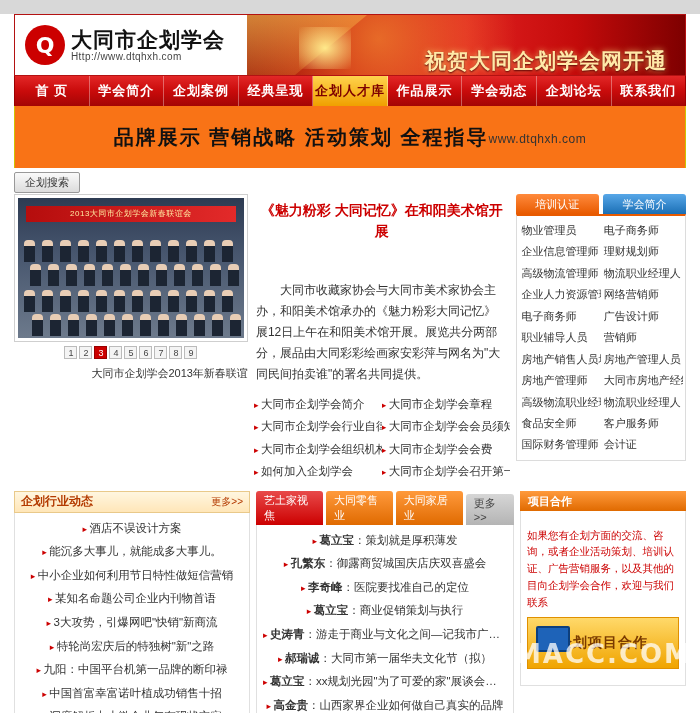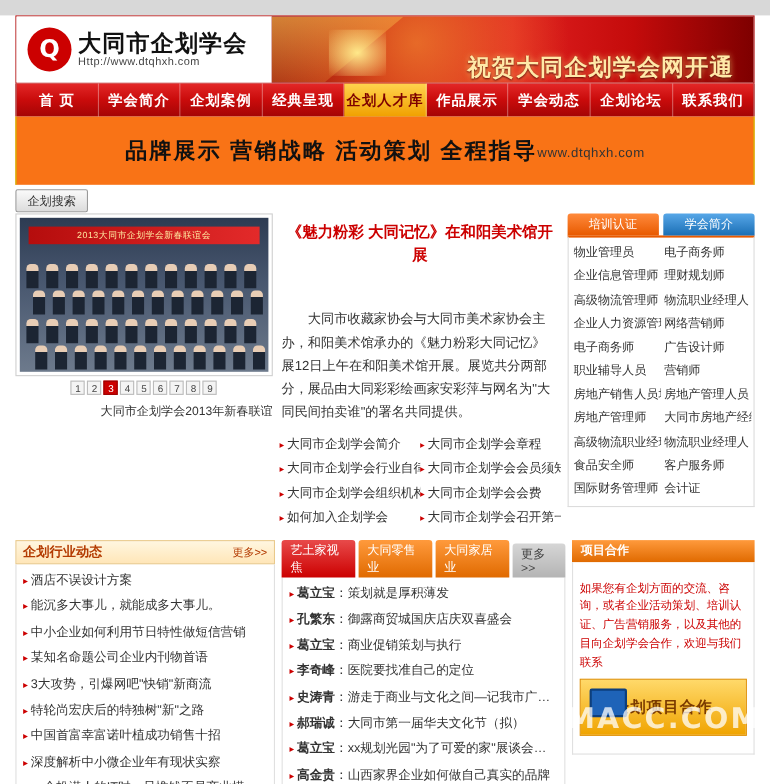--- a/index.html
+++ b/index.html
@@ -315,20 +315,21 @@
   }
   .link-list a {
     display: block;
     font-size: 11.5px;
     color: #333;
     line-height: 2.05;
     text-decoration: none;
     white-space: nowrap;
     overflow: hidden;
     text-overflow: ellipsis;
+    text-align: center;
   }
   .link-list a:before { content: "▸ "; color: #c00; font-size: 9px; }
 
   .coop-head {
     height: 20px;
     background: linear-gradient(180deg,#ff9a3c,#e06a00);
     color: #fff;
     font-size: 11px;
     line-height: 20px;
     padding-left: 8px;
@@ -546,38 +547,39 @@
           <span class="t">企划行业动态</span>
           <span class="more">更多&gt;&gt;</span>
         </div>
         <div class="link-list">
           <a>酒店不误设计方案</a>
           <a>能沉多大事儿，就能成多大事儿。</a>
           <a>中小企业如何利用节日特性做短信营销</a>
           <a>某知名命题公司企业内刊物首语</a>
           <a>3大攻势，引爆网吧"快销"新商流</a>
           <a>特轮尚宏庆后的特独树"新"之路</a>
+          <a>九阳：中国平台机第一品牌的断印禄</a>
           <a>中国首富幸富诺叶植成功销售十招</a>
           <a>深度解析中小微企业年有现状实察</a>
           <a>一个扮潜人的IT时；只惟钱不是商业模式！</a>
         </div>
       </div>
 
       <div class="lcol2">
         <div class="tab-head">
           <span class="tb red">艺土家视焦</span>
           <span class="tb">大同零售业</span>
           <span class="tb">大同家居业</span>
           <span class="tb gray">更多&gt;&gt;</span>
         </div>
         <div class="link-list">
           <a><b>葛立宝</b>：<span>策划就是厚积薄发</span></a>
           <a><b>孔繁东</b>：<span>御露商贸城国庆店庆双喜盛会</span></a>
+          <a><b>李奇峰</b>：<span>医院要找准自己的定位</span></a>
           <a><b>葛立宝</b>：<span>商业促销策划与执行</span></a>
-          <a><b>李奇峰</b>：<span>医院要找准自己的定位</span></a>
           <a><b>史涛青</b>：<span>游走于商业与文化之间—记我市广告达人</span></a>
           <a><b>郝瑞诚</b>：<span>大同市第一届华夫文化节（拟）</span></a>
           <a><b>葛立宝</b>：<span>xx规划光园"为了可爱的家"展谈会策划方案</span></a>
           <a><b>高金贵</b>：<span>山西家界企业如何做自己真实的品牌</span></a>
 
         </div>
       </div>
 
       <div class="lcol3">
         <div class="coop-head">项目合作</div>

